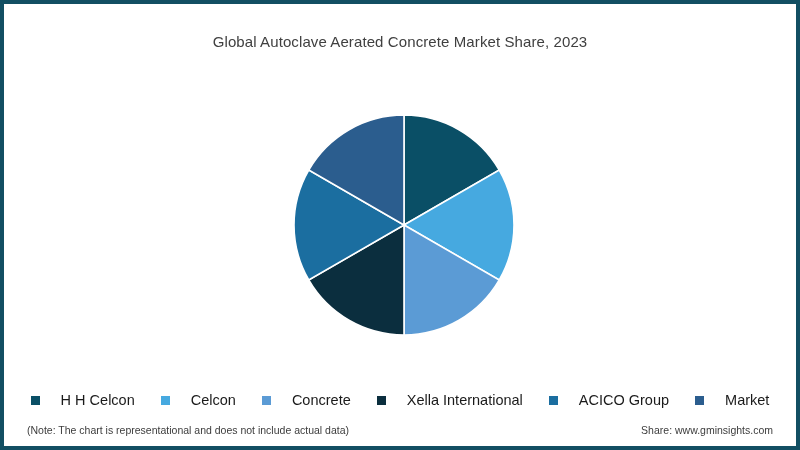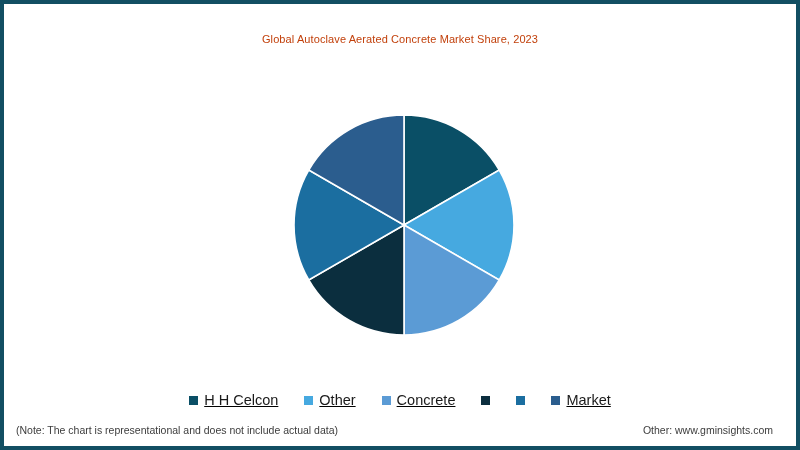--- a/index.html
+++ b/index.html
@@ -34,22 +34,22 @@
     box-sizing: border-box;
     border: 3px solid #ffffff;
     background: #ffffff;
   }
   .chart-title {
     position: absolute;
     left: 0;
     top: 33px;
     width: 800px;
     text-align: center;
-    font-size: 11px;
-    color: #c2410c;
+    font-size: 15px;
+    color: #404040;
     letter-spacing: 0.1px;
     white-space: nowrap;
   }
   
   .pie-wrap {
     position: absolute;
     left: 294px;
     top: 115px;
     width: 220px;
     height: 220px;
@@ -66,38 +66,37 @@
     top: 392px;
     width: 800px;
     display: flex;
     justify-content: center;
     align-items: center;
     gap: 26px;
   }
   .legend-item {
     display: flex;
     align-items: center;
-    gap: 6px;
+    gap: 21px;
     white-space: nowrap;
-    text-decoration: underline;
   }
   .legend-swatch {
     width: 9px;
     height: 9px;
     flex: 0 0 auto;
     display: block;
   }
   .legend-label {
     font-size: 14.5px;
     color: #1a1a1a;
   }
   
   .note {
     position: absolute;
-    left: 16px;
+    left: 27px;
     top: 424px;
     font-size: 10.5px;
     color: #3c3c3c;
     white-space: nowrap;
   }
   .source {
     position: absolute;
     right: 27px;
     top: 424px;
     font-size: 10.5px;
@@ -128,36 +127,38 @@
     </svg>
   </div>
 
   <div class="legend" id="legend">
       <div class="legend-item">
         <span class="legend-swatch" style="background: rgb(10, 79, 102);"></span>
         <span class="legend-label">H H Celcon</span>
       </div>
       <div class="legend-item">
         <span class="legend-swatch" style="background: rgb(70, 169, 224);"></span>
-        <span class="legend-label">Other</span>
+        <span class="legend-label">Celcon</span>
       </div>
       <div class="legend-item">
         <span class="legend-swatch" style="background: rgb(91, 155, 213);"></span>
         <span class="legend-label">Concrete</span>
       </div>
       <div class="legend-item">
         <span class="legend-swatch" style="background: rgb(11, 46, 62);"></span>
+        <span class="legend-label">Xella International</span>
       </div>
       <div class="legend-item">
         <span class="legend-swatch" style="background: rgb(27, 110, 160);"></span>
+        <span class="legend-label">ACICO Group</span>
       </div>
       <div class="legend-item">
         <span class="legend-swatch" style="background: rgb(43, 93, 142);"></span>
         <span class="legend-label">Market</span>
       </div>
     </div>
 
   <div class="note">(Note: The chart is representational and does not include actual data)</div>
 
-  <div class="source">Other: www.gminsights.com</div>
+  <div class="source">Share: www.gminsights.com</div>
 
   <div class="frame-border"></div>
 </div>
 
 </body></html>

